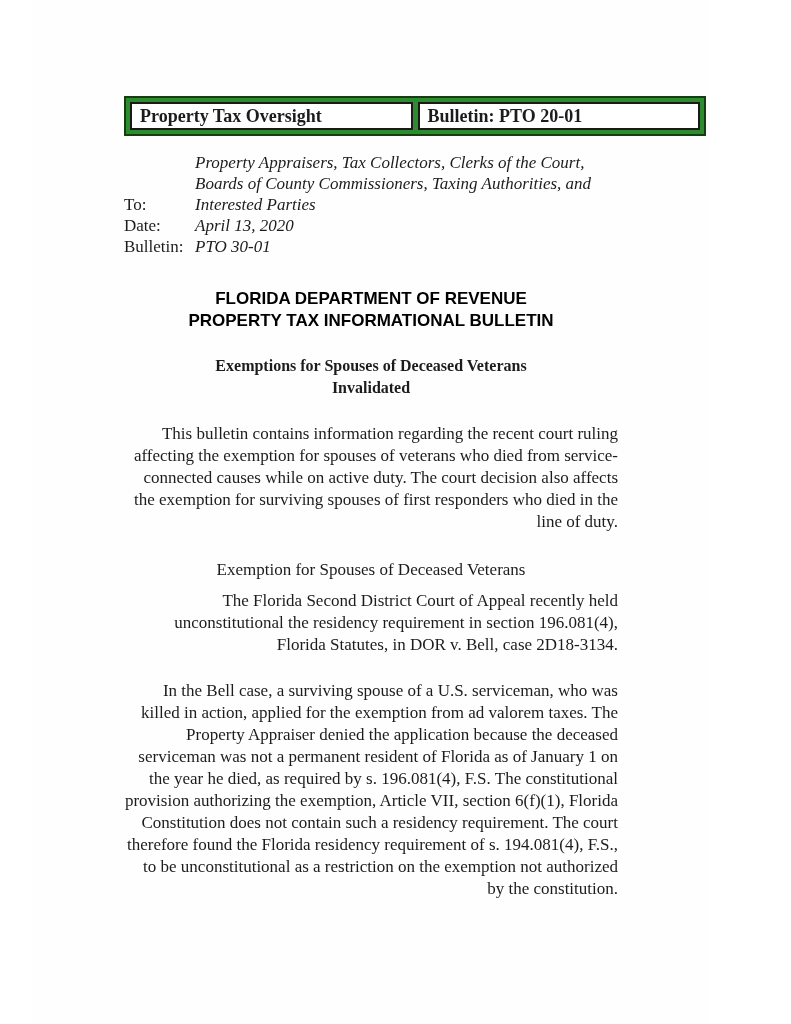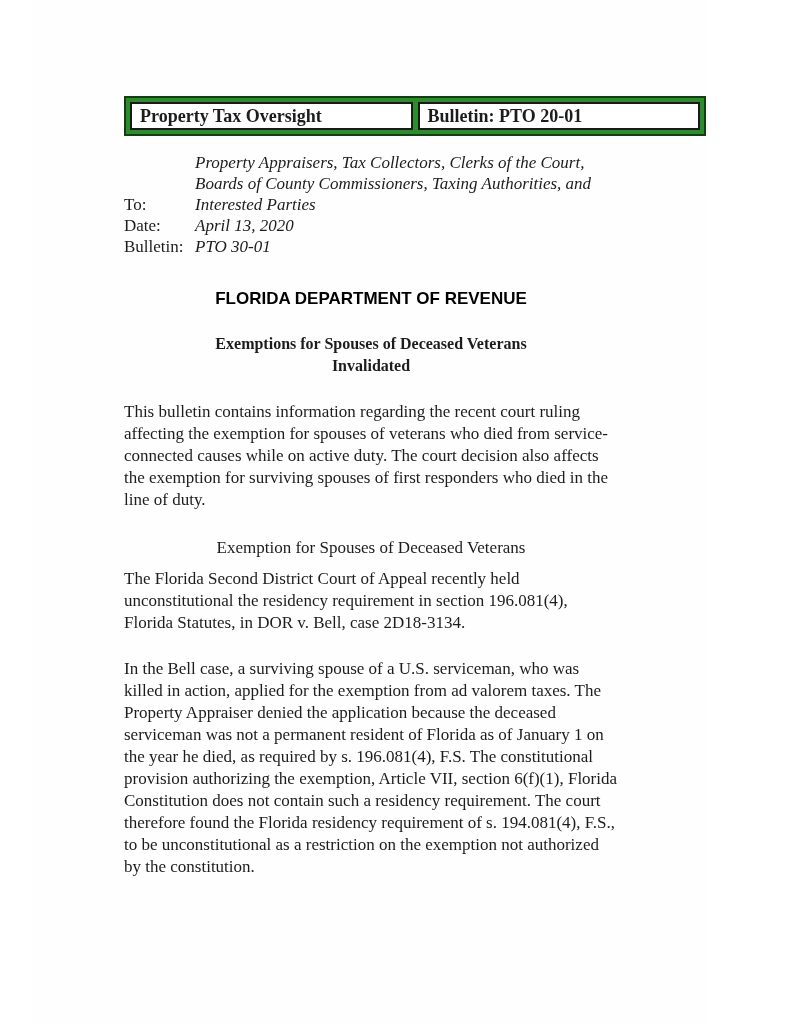--- a/index.html
+++ b/index.html
@@ -80,21 +80,21 @@
     font-size: 16px;
     line-height: 22px;
   }
 
   
   .para {
     margin: 0;
     margin-top: 24px;
     font-size: 17px;
     line-height: 22px;
-    text-align: left;
+    text-align: right;
   }
   .section-heading {
     margin-top: 26px;
     text-align: center;
     font-size: 17px;
     line-height: 22px;
   }
   .section-heading + .para {
     margin-top: 9px;
   }
@@ -120,20 +120,21 @@
         <span class="memo-value">April 13, 2020</span>
       </div>
       <div class="memo-row">
         <span class="memo-label">Bulletin:</span>
         <span class="memo-value">PTO 30-01</span>
       </div>
     </div>
 
     <div class="agency-title">
       <div>FLORIDA DEPARTMENT OF REVENUE</div>
+      <div>PROPERTY TAX INFORMATIONAL BULLETIN</div>
     </div>
 
     <div class="subject-title">
       <div>Exemptions for Spouses of Deceased Veterans</div>
       <div>Invalidated</div>
     </div>
 
     <p class="para">This bulletin contains information regarding the recent court ruling affecting the exemption for spouses of veterans who died from service-connected causes while on active duty. The court decision also affects the exemption for surviving spouses of first responders who died in the line of duty.</p>
 
     <div class="section-heading">Exemption for Spouses of Deceased Veterans</div>

